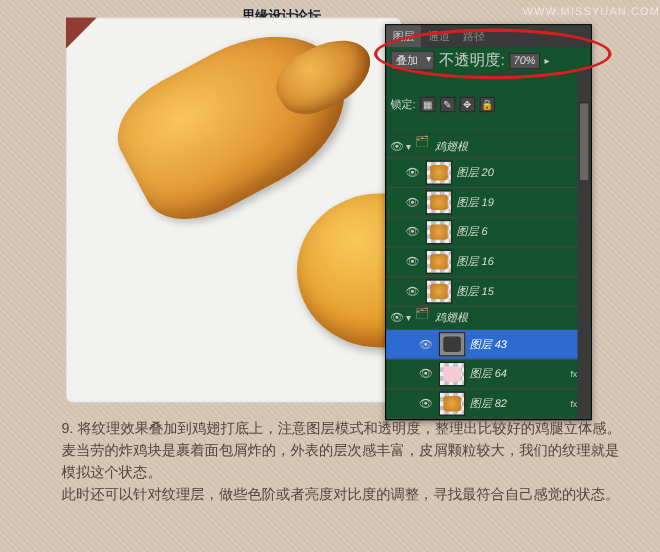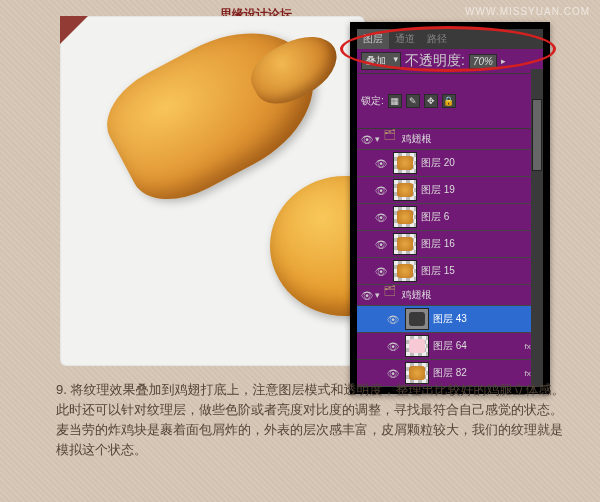--- a/index.html
+++ b/index.html
@@ -7,30 +7,30 @@
     width: 600px;
     height: 502px;
     background: #d8c8b8;
     background-image: repeating-linear-gradient(45deg, #d8c8b8, #d8c8b8 2px, #d2c2b2 2px, #d2c2b2 4px);
     font-family: "Microsoft YaHei", sans-serif;
     overflow: hidden;
     position: relative;
   }
   .watermark {
     position: absolute;
-    top: 6px; right: 10px;
+    top: 6px; right: 0;
     color: #fff;
     font-size: 10px;
     opacity: 0.6;
     letter-spacing: 1px;
   }
   .header-label {
     position: absolute;
     top: 6px; left: 220px;
-    color: #7f1d1d;
+    color: #0f172a;
     font-size: 12px;
     font-weight: bold;
   }
   .plate-area {
     position: absolute;
     top: 16px; left: 60px;
     width: 305px; height: 350px;
     background: #f2f3f1;
     border-radius: 6px;
     box-shadow: inset 0 0 2px rgba(0,0,0,0.2);
@@ -67,22 +67,22 @@
   .nugget {
     top: 160px; left: 210px;
     width: 150px; height: 140px;
   }
 
   
   .ps-panel {
     position: absolute;
     top: 22px; left: 350px;
     width: 186px;
-    background: #701a75;
-    border: 7px solid #000000;
+    background: #14532d;
+    border: 1px solid #000000;
     color: #ddd;
     font-size: 10px;
     font-family: "SimSun", sans-serif;
     box-shadow: 0 2px 6px rgba(0,0,0,0.4);
   }
   .ps-tabs { display:flex; background:#3a3a3a; font-size:10px; }
   .ps-tab { padding:3px 6px; background:#535353; color:#ccc; }
   .ps-tab.dim { background:#3a3a3a; color:#888; }
   .ps-topbar { display:flex; align-items:center; padding:3px 4px; gap:4px; border-bottom:1px solid #3a3a3a;}
   .ps-select { background:#535353; color:#ddd; border:1px solid #2a2a2a; padding:1px 14px 1px 4px; font-size:10px; position:relative;}
@@ -99,21 +99,21 @@
   .thumb { width:22px; height:20px; background:#888; border:1px solid #222; margin:0 4px; position:relative;}
   .thumb.group { background:none; border:none; width:14px; color:#b59a6a;}
   .thumb.checker { background:
     linear-gradient(45deg,#bbb 25%,transparent 25%,transparent 75%,#bbb 75%),
     linear-gradient(45deg,#bbb 25%,#eee 25%,#eee 75%,#bbb 75%);
     background-size:8px 8px; background-position:0 0,4px 4px;}
   .thumb-overlay{position:absolute; inset:3px; background:radial-gradient(circle,#e6a740,#c07820); border-radius:3px;}
   .thumb-overlay.dark{background:#3a3a3a;}
   .thumb-overlay.pink{background:radial-gradient(circle,#f7c9d4,#f7c9d4);}
   .fx-badge { font-size:8px; color:#ccc; margin-left:auto; padding-right:4px;}
-  .layer-name { color:#ddd; font-size:10px;}
+  .layer-name { color:#ddd; font-size:10px;font-style:italic;}
   .layer-row.selected { background:#2d6bd1;}
   .layer-row.selected .layer-name{ color:#fff;}
   .sub { padding-left:16px;}
   .sub2 { padding-left:28px;}
   .scrollbar { position:absolute; right:0; top:40px; bottom:0; width:12px; background:#3a3a3a;}
   .scroll-thumb{ position:absolute; left:1px; right:1px; top:30px; height:70px; background:#666; border:1px solid #222;}
 
   .red-ellipse {
     position: absolute;
     top: 26px; left: 340px;
@@ -241,15 +241,15 @@
   </div>
   <div class="scrollbar">
     <div class="scroll-thumb"></div>
   </div>
 </div>
 
 <div class="red-ellipse"></div>
 
 <div class="caption">
   <div>9.  将纹理效果叠加到鸡翅打底上，注意图层模式和透明度，整理出比较好的鸡腿立体感。</div>
+  <div>麦当劳的炸鸡块是裹着面包屑炸的，外表的层次感丰富，皮屑颗粒较大，我们的纹理就是模拟这个状态。</div>
   <div>此时还可以针对纹理层，做些色阶或者亮度对比度的调整，寻找最符合自己感觉的状态。</div>
-  <div>麦当劳的炸鸡块是裹着面包屑炸的，外表的层次感丰富，皮屑颗粒较大，我们的纹理就是模拟这个状态。</div>
 </div>
 
 </body></html>

